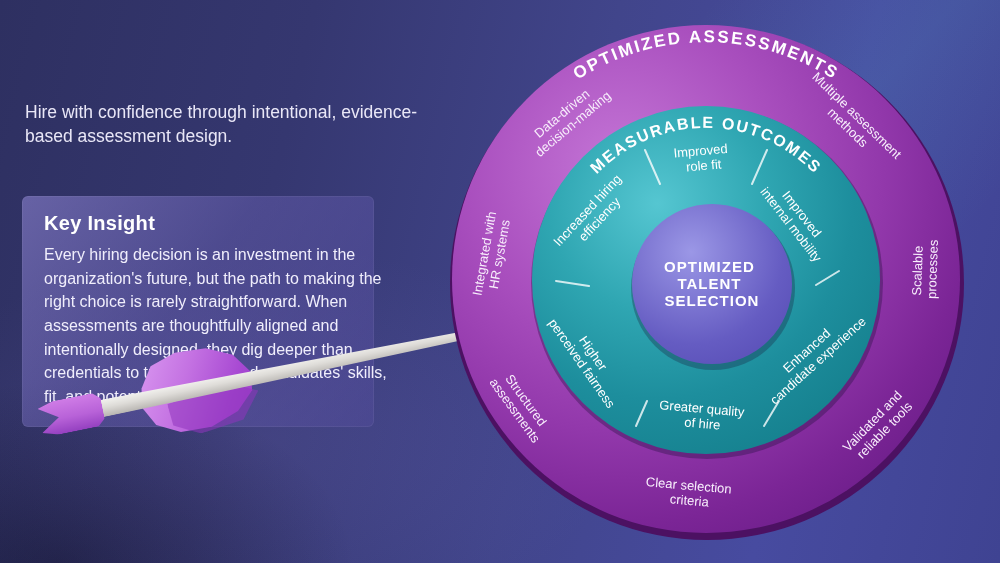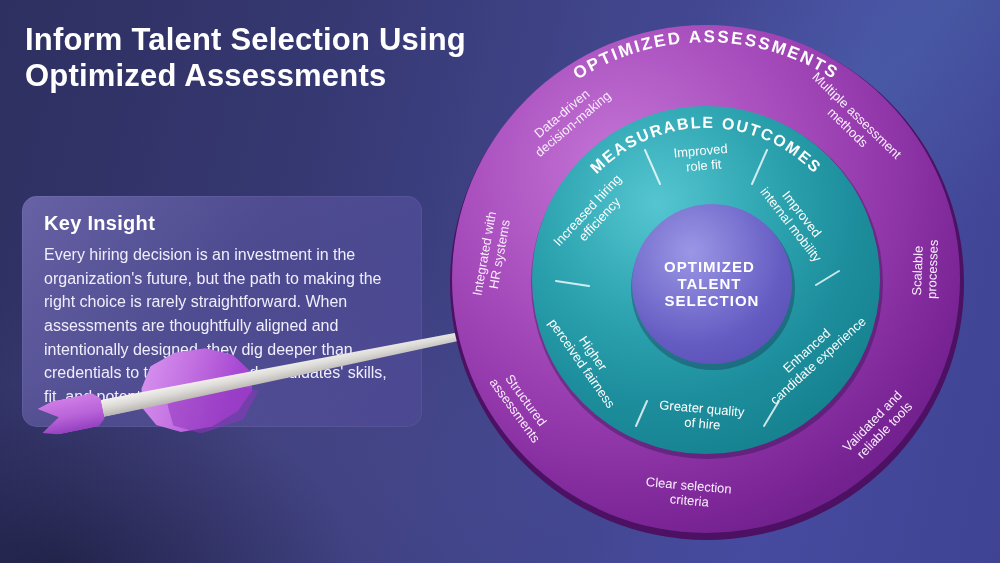--- a/index.html
+++ b/index.html
@@ -8,22 +8,22 @@
     background:linear-gradient(103deg,#2e3061 0%,#353770 28%,#41458b 55%,#474ba0 78%,#3f4392 100%);}
   .bg-teal-sheen{position:absolute;left:520px;top:-140px;width:700px;height:420px;pointer-events:none;
     background:linear-gradient(125deg,rgba(90,210,215,0) 30%,rgba(90,210,215,0.10) 52%,rgba(90,210,215,0) 72%);
     transform:rotate(8deg);}
   .bg-glow{position:absolute;left:0;top:0;width:100%;height:100%;pointer-events:none;
     background:radial-gradient(ellipse 560px 300px at 26% 78%,rgba(128,116,198,0.16),transparent 65%),
                radial-gradient(ellipse 420px 260px at 6% 100%,rgba(8,8,26,0.42),transparent 70%);}
   .title{position:absolute;left:25px;top:22px;width:520px;color:#ffffff;font-size:31px;font-weight:700;
     line-height:1.16;letter-spacing:0.2px;}
   .subtitle{position:absolute;left:25px;top:100px;width:420px;color:#e9e7f7;font-size:17.5px;line-height:1.38;}
-  .insight{position:absolute;left:22px;top:196px;width:400px;box-sizing:border-box;padding:16px 22px 18px 22px;
-    border-radius:15px;
+  .insight{position:absolute;left:22px;top:196px;width:352px;box-sizing:border-box;padding:16px 22px 18px 22px;
+    border-radius:6px;
     background:linear-gradient(128deg,rgba(148,138,218,0.55) 0%,rgba(112,102,188,0.42) 45%,rgba(88,78,162,0.36) 100%);
     box-shadow:0 0 0 1px rgba(255,255,255,0.06) inset;}
   .insight h2{margin:0 0 8px 0;color:#ffffff;font-size:20px;font-weight:700;letter-spacing:0.3px;}
   .insight p{margin:0;color:#f0eefc;font-size:16px;line-height:1.48;width:352px;}
   .logo{position:absolute;left:28px;top:492px;color:#ffffff;font-family:"Liberation Serif",serif;
     font-size:21px;letter-spacing:2.5px;line-height:1.05;}
   .logo .l2{margin-left:15px;}
   
   .arrow{position:absolute;left:40px;top:407px;width:445px;height:28px;
     transform:rotate(-11.4deg);transform-origin:0px 14px;}
@@ -49,21 +49,21 @@
   .center-label{fill:#ffffff;font-size:15px;font-weight:700;letter-spacing:1px;}
   .tick{stroke:rgba(255,255,255,0.78);stroke-width:2;stroke-linecap:round;}
 </style>
 </head>
 <body>
 
 <div class="stage">
   <div class="bg-teal-sheen"></div>
   <div class="bg-glow"></div>
 
-  <div class="title">Inform Talent Selection Using Optimized Assessments</div>
+  <div class="subtitle">Hire with confidence through intentional, evidence-based assessment design.</div>
 
   <div class="insight">
     <h2>Key Insight</h2>
     <p>Every hiring decision is an investment in the organization's future, but the path to making the right choice is rarely straightforward. When assessments are thoughtfully aligned and intentionally designed, they dig deeper than credentials to truly understand candidates' skills, fit, and potential.</p>
   </div>
 
 
   <div class="arrow">
     <div class="vane"></div>
     <div class="vane-shade"></div>

